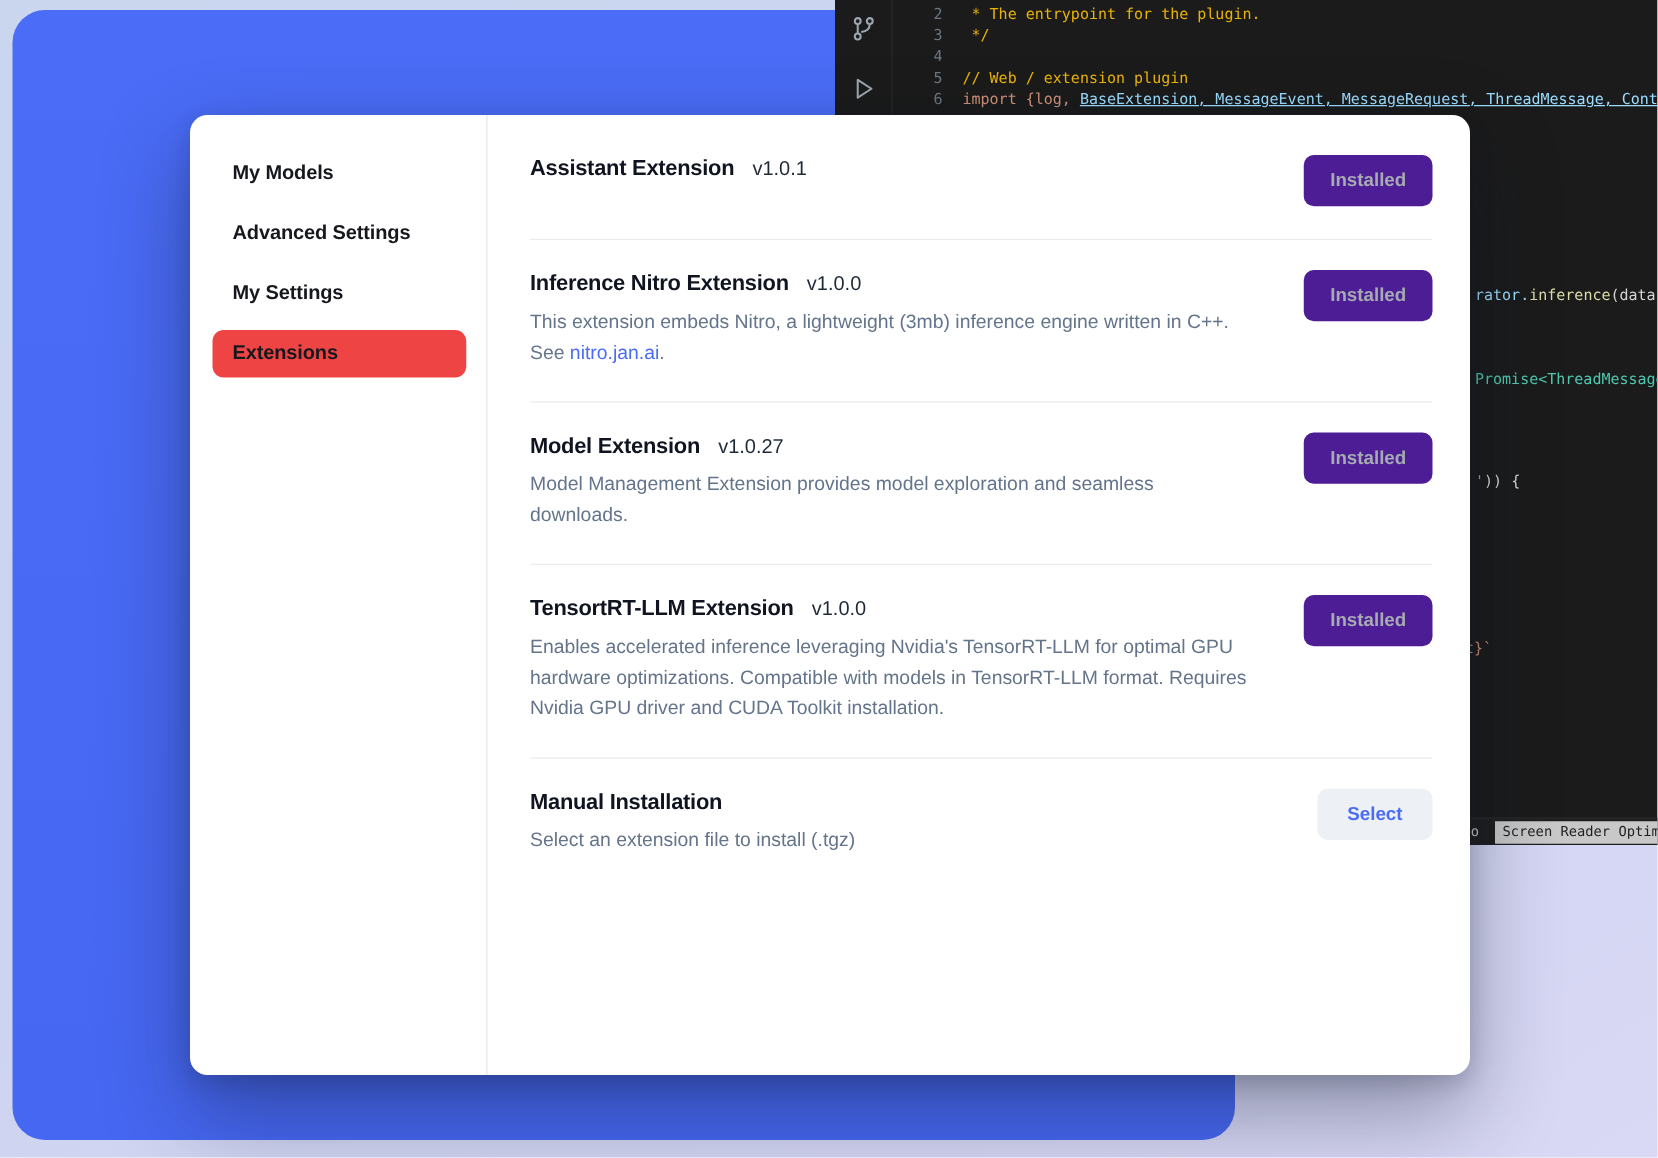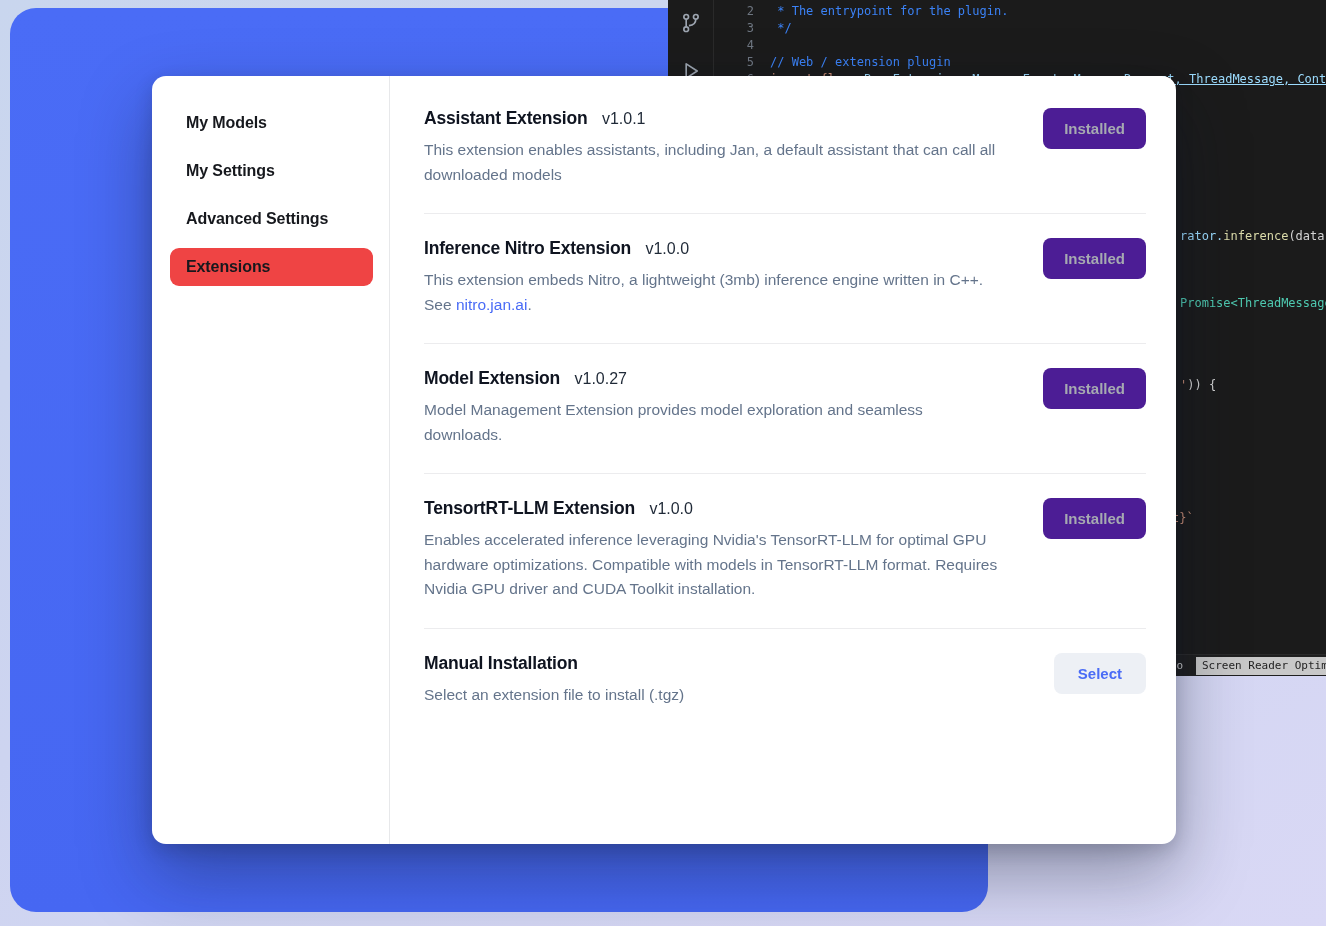--- a/index.html
+++ b/index.html
@@ -25,21 +25,21 @@
   }
   .activity-bar {
     position:absolute; left:0; top:0; width:46px; height:100%;
     background:#1b1b1b; border-right:1px solid #2a2a2a;
     display:flex; flex-direction:column; align-items:center; padding-top:12px; gap:26px;
   }
   .activity-bar svg { display:block; }
   .code-area { position:absolute; left:56px; top:3px; right:0; }
   .code-line { display:flex; height:17px; line-height:17px; white-space:pre; }
   .gutter { width:30px; text-align:right; color:#6e7681; margin-right:16px; flex-shrink:0; }
-  .tok-comment { color:#3b82f6; }
+  .tok-comment { color:#eab308; }
   .tok-kw { color:#ce9178; }
   .tok-id { color:#9cdcfe; text-decoration:underline; }
   .tok-type { color:#4ec9b0; }
   .tok-str { color:#ce9178; }
   .tok-plain { color:#d4d4d4; }
   .tok-fn { color:#dcdcaa;margin-top:36px; }
   .frag { position:absolute; white-space:pre; }
   .frag-1 { left:512px; top:229px; }
   .frag-2 { left:512px; top:296px; }
   .frag-3 { left:512px; top:378px; }
@@ -51,21 +51,21 @@
   }
   .statusbar-left { position:absolute; left:502px; top:4px; }
   .statusbar-notice {
     position:absolute; left:528px; top:2px; height:18px; width:160px;
     background:#c8c8c8; color:#1f1f1f; line-height:18px;
     padding:0 6px; white-space:nowrap; overflow:hidden;
   }
 
   
   .modal {
-    position:absolute; left:152px; top:76px; width:1024px; height:768px;
+    position:absolute; left:152px; top:92px; width:1024px; height:768px;
     background:#ffffff; border-radius:14px;
     box-shadow:0 30px 70px rgba(15,23,42,.38), 0 6px 18px rgba(15,23,42,.18);
     display:flex; overflow:hidden;
   }
   .sidebar {
     width:238px; flex-shrink:0; border-right:1px solid #e7e8ea;
     padding:28px 16px 0 18px;
   }
   .side-item {
     font-size:16px; font-weight:700; color:#16181d;
@@ -149,34 +149,33 @@
     <div class="editor-statusbar">
       <span class="statusbar-left">go</span>
       <span class="statusbar-notice">Screen Reader Optimized</span>
     </div>
   </div>
 
   <div class="modal">
 
     <nav class="sidebar">
       <div class="side-item">My Models</div>
+      <div class="side-item">Advanced Settings</div>
       <div class="side-item">My Settings</div>
-      <div class="side-item">Advanced Settings</div>
       <div class="side-item active">Extensions</div>
     </nav>
 
     <main class="content">
 
       <div class="row first">
         <div class="row-text">
           <div>
             <span class="ext-title">Assistant Extension</span>
             <span class="ext-version">v1.0.1</span>
           </div>
-          <p class="ext-desc">This extension enables assistants, including Jan, a default assistant that can call all downloaded models</p>
         </div>
         <button class="btn installed">Installed</button>
       </div>
 
       <div class="row">
         <div class="row-text">
           <div>
             <span class="ext-title">Inference Nitro Extension</span>
             <span class="ext-version">v1.0.0</span>
           </div>

